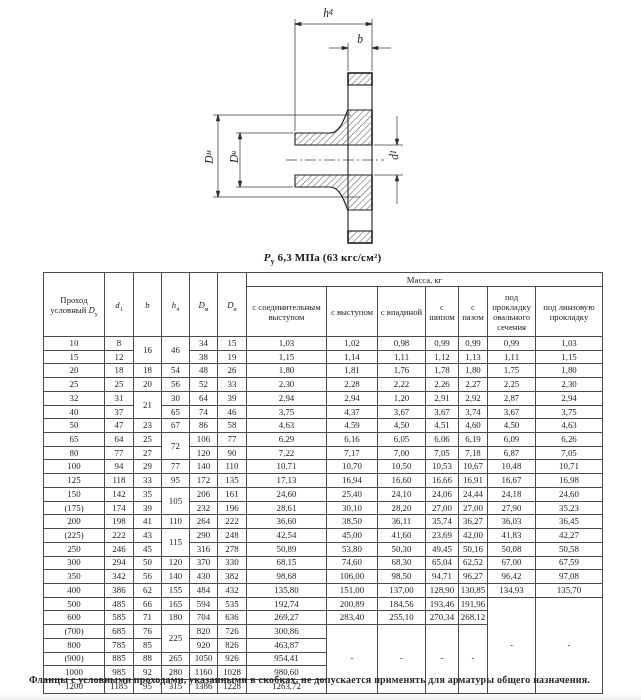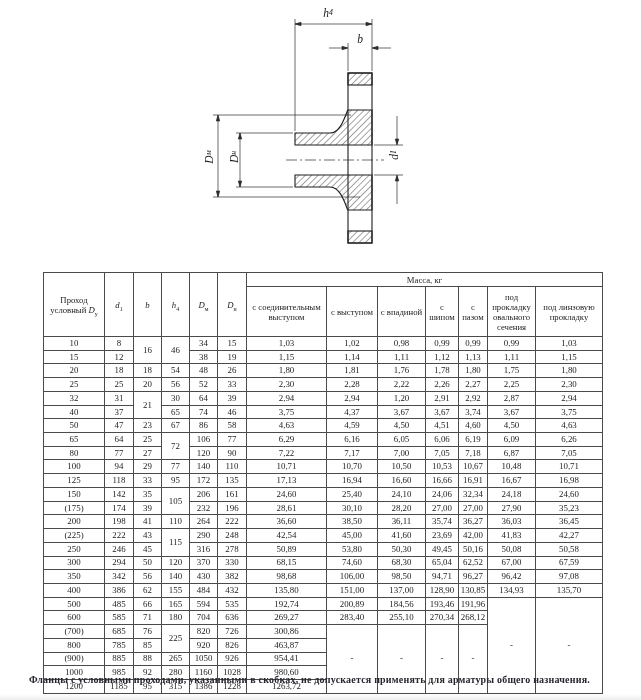--- a/index.html
+++ b/index.html
@@ -126,20 +126,21 @@
     </div>
   <div class="dim-label rot" style="left:218px; top:150px;">
       <i>D</i>
       <sub>н</sub>
     </div>
   <div class="dim-label rot" style="left:378px; top:148px;">
       <i>d</i>
       <sub>1</sub>
     </div>
 
+  <div class="pressure-title"><i>P</i><sub>у</sub> 6,3 МПа (63 кгс/см²)</div>
 
   <div class="tbl-wrap">
     <table>
       <colgroup>
         <col class="c0">
           <col class="c1">
           <col class="c2">
           <col class="c3">
           <col class="c4">
         <col class="c5">
@@ -337,21 +338,21 @@
             <td>150</td>
             <td>142</td>
             <td>35</td>
             <td rowspan="2">105</td>
             <td>206</td>
             <td>161</td>
             <td>24,60</td>
             <td>25,40</td>
             <td>24,10</td>
             <td>24,06</td>
-            <td>32,34</td>
+            <td>24,44</td>
             <td>24,18</td>
             <td>24,60</td>
           </tr>
           <tr>
             <td>(175)</td>
             <td>174</td>
             <td>39</td>
             <td>232</td>
             <td>196</td>
             <td>28,61</td>

